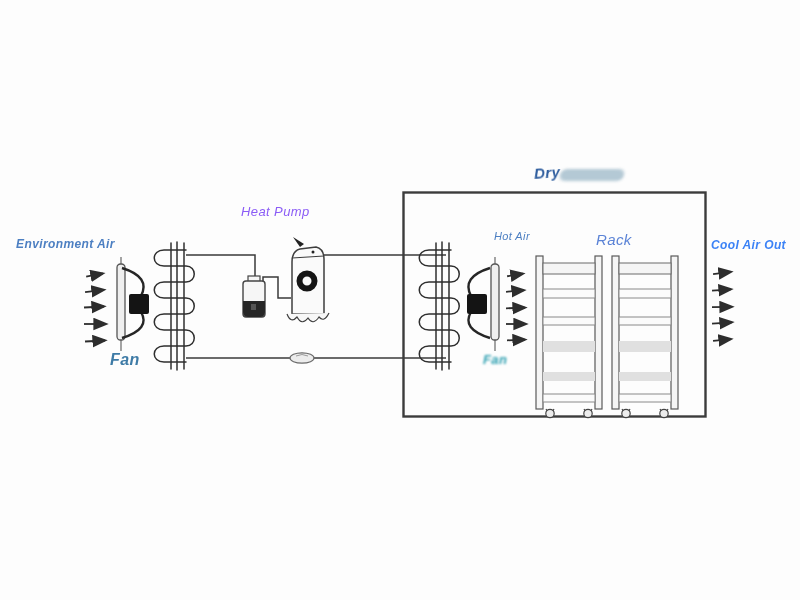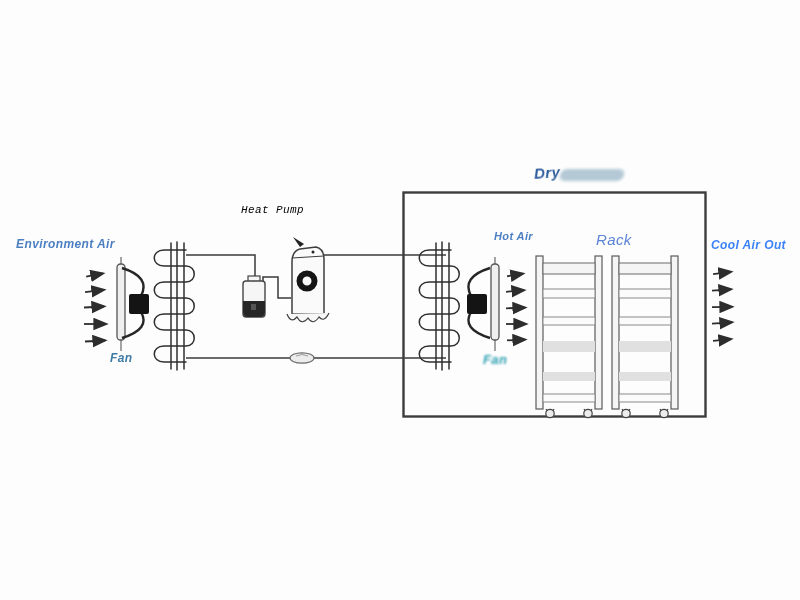--- a/index.html
+++ b/index.html
@@ -6,25 +6,25 @@
   .stage{
     position:relative;width:800px;height:600px;background:#fdfdfd;overflow:hidden;
     font-family:"Liberation Sans",sans-serif;
   }
   svg{position:absolute;left:0;top:0;}
   .lbl{
     position:absolute;font-style:italic;white-space:nowrap;
     filter:blur(0.45px);letter-spacing:0.4px;user-select:none;
   }
   .lbl-env   {left:16px;  top:237px; font-size:12px; color:#4c7fc2; font-weight:bold;}
-  .lbl-hp    {left:241px; top:204px; font-size:11px; color:#000000;font-family:Liberation Mono, monospace;}
+  .lbl-hp    {left:241px; top:204px; font-size:13px; color:#8b5cf6;}
   .lbl-dry   {left:534px; top:164px; font-size:15px; color:#2e5d9e; transform:rotate(-4deg); font-weight:bold;}
-  .lbl-hot   {left:494px; top:230px; font-size:11px; color:#4c7fc2;font-weight:bold;}
+  .lbl-hot   {left:494px; top:230px; font-size:11px; color:#4c7fc2;}
   .lbl-rack  {left:596px; top:231px; font-size:15px; color:#5b83d6; filter:blur(0.7px);}
-  .lbl-fan-l {left:110px; top:351px; font-size:12px; color:#3e7ba6; font-weight:bold;}
+  .lbl-fan-l {left:110px; top:351px; font-size:16px; color:#3e7ba6; font-weight:bold;}
   .lbl-fan-r {left:483px; top:352px; font-size:13px; color:#2c9fb0; font-weight:bold; filter:blur(1.1px);}
   .lbl-cool  {left:711px; top:238px; font-size:12px; color:#3b82f6; font-weight:bold;}
   .smudge{
     position:absolute;left:560px;top:169px;width:64px;height:12px;
     background:#b4c9d5;border-radius:6px;filter:blur(1.4px);transform:skewX(-12deg);
   }
 </style>
 </head>
 <body>
 

